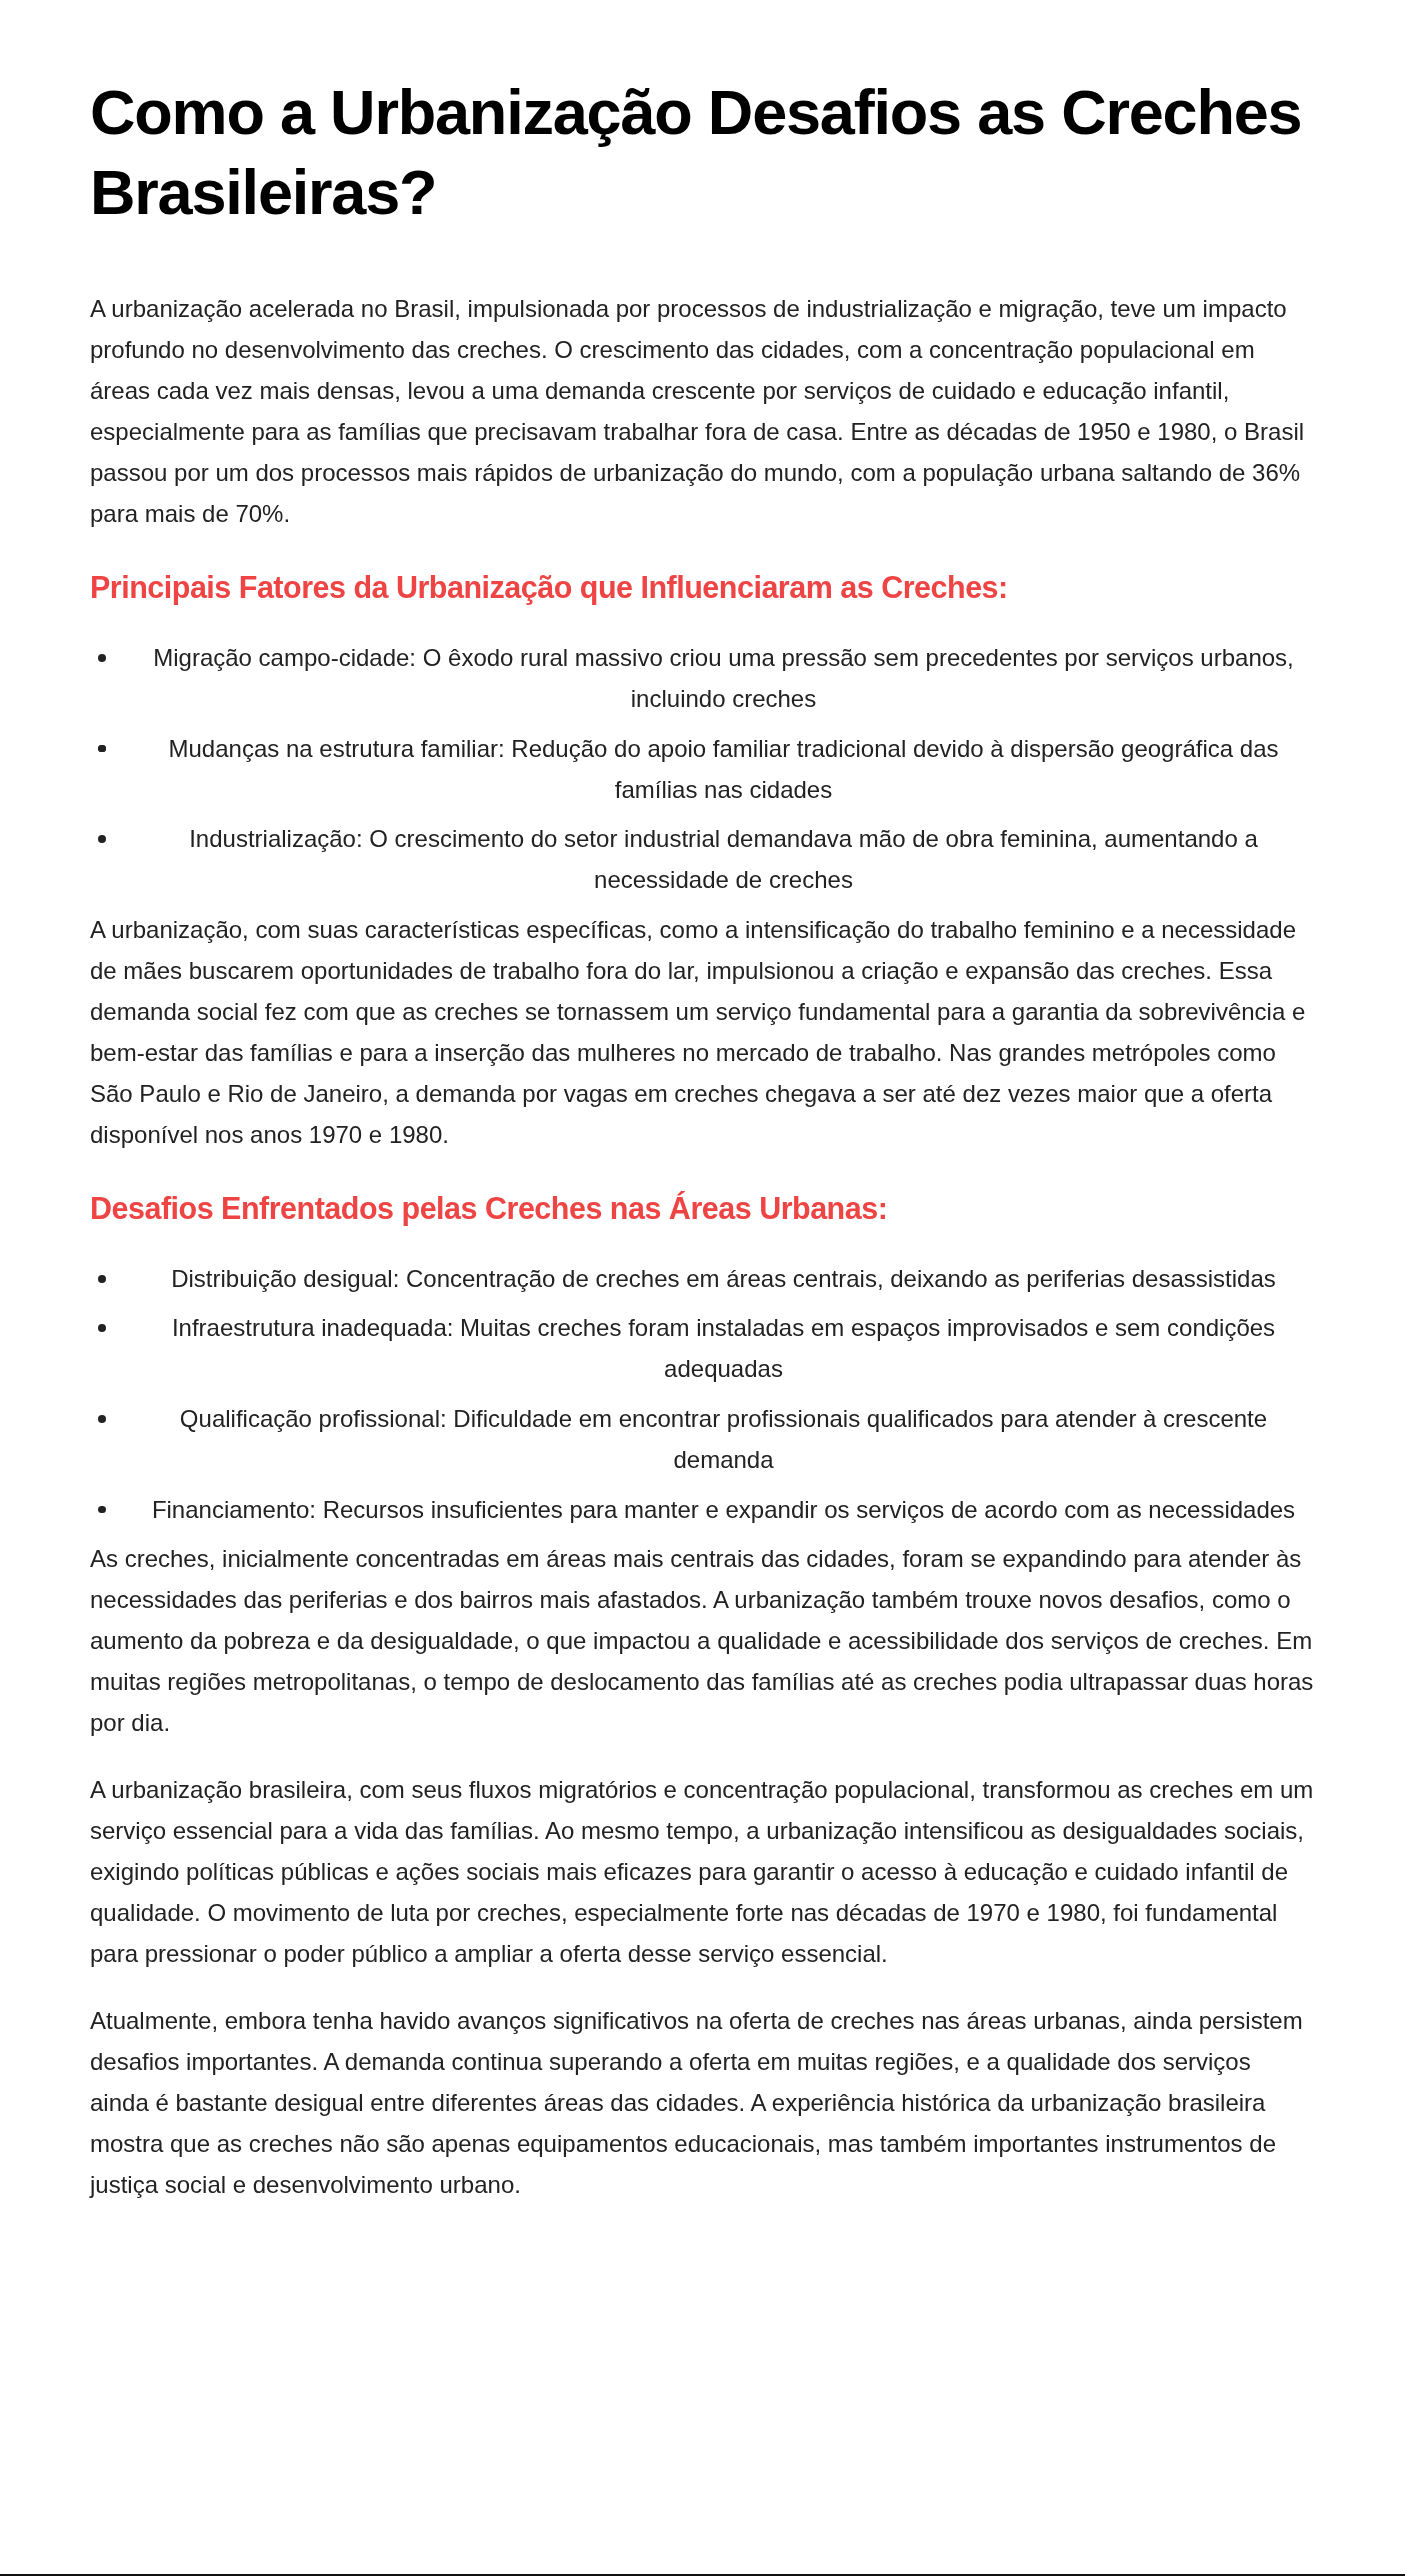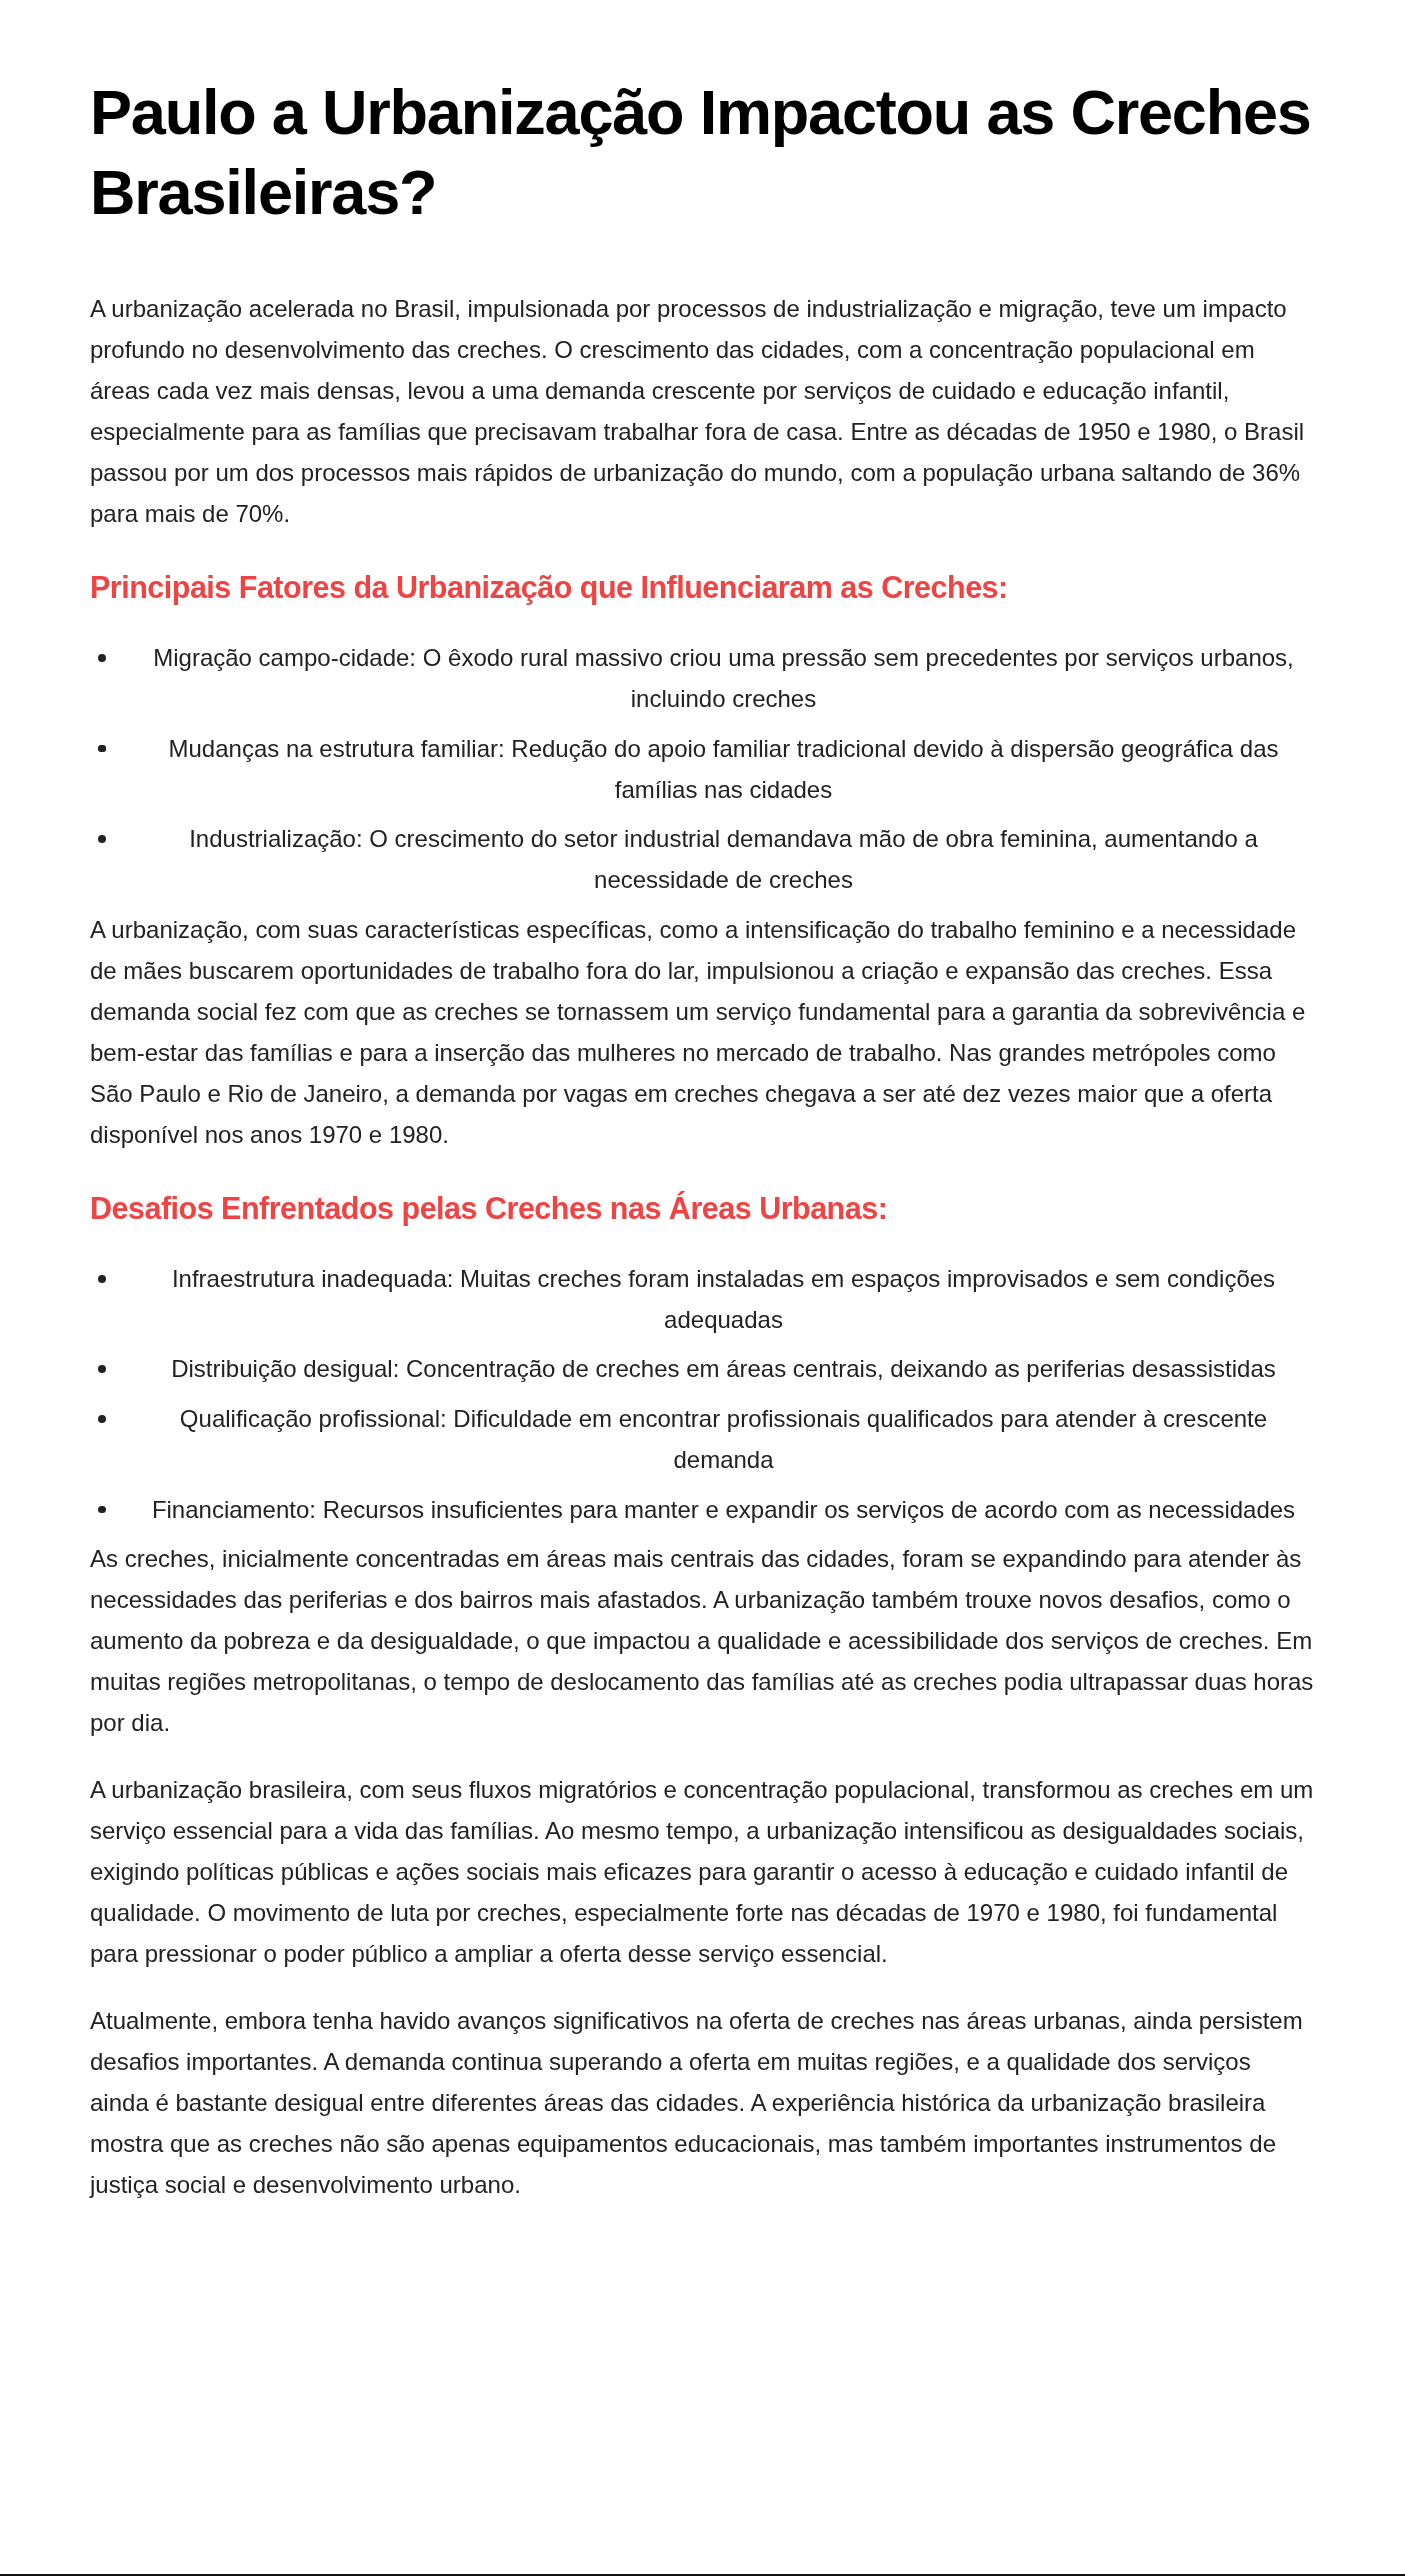--- a/index.html
+++ b/index.html
@@ -77,21 +77,21 @@
       bottom: 0;
       width: 1406px;
       height: 1.6px;
       background: #111111;
     }
   </style>
 </head>
 <body>
 
 <main class="article">
-  <h1 class="title">Paulo a Urbanização Impactou as Creches Brasileiras?</h1>
+  <h1 class="title">Como a Urbanização Desafios as Creches Brasileiras?</h1>
 
   <p class="para p1">A urbanização acelerada no Brasil, impulsionada por processos de industrialização e migração, teve um impacto profundo no desenvolvimento das creches. O crescimento das cidades, com a concentração populacional em áreas cada vez mais densas, levou a uma demanda crescente por serviços de cuidado e educação infantil, especialmente para as famílias que precisavam trabalhar fora de casa. Entre as décadas de 1950 e 1980, o Brasil passou por um dos processos mais rápidos de urbanização do mundo, com a população urbana saltando de 36% para mais de 70%.</p>
 
   <h2 class="section-heading h2-a">Principais Fatores da Urbanização que Influenciaram as Creches:</h2>
 
   <ul class="bullet-list">
     <li class="bullet-item">
       <span class="bullet-dot"></span>
       <span>Migração campo-cidade: O êxodo rural massivo criou uma pressão sem precedentes por serviços urbanos, incluindo creches</span>
     </li>
@@ -108,25 +108,25 @@
     </li>
   </ul>
 
   <p class="para after-list">A urbanização, com suas características específicas, como a intensificação do trabalho feminino e a necessidade de mães buscarem oportunidades de trabalho fora do lar, impulsionou a criação e expansão das creches. Essa demanda social fez com que as creches se tornassem um serviço fundamental para a garantia da sobrevivência e bem-estar das famílias e para a inserção das mulheres no mercado de trabalho. Nas grandes metrópoles como São Paulo e Rio de Janeiro, a demanda por vagas em creches chegava a ser até dez vezes maior que a oferta disponível nos anos 1970 e 1980.</p>
 
   <h2 class="section-heading h2-b">Desafios Enfrentados pelas Creches nas Áreas Urbanas:</h2>
 
   <ul class="bullet-list">
     <li class="bullet-item">
       <span class="bullet-dot"></span>
-      <span>Infraestrutura inadequada: Muitas creches foram instaladas em espaços improvisados e sem condições adequadas</span>
+      <span>Distribuição desigual: Concentração de creches em áreas centrais, deixando as periferias desassistidas</span>
     </li>
     <li class="bullet-item">
       <span class="bullet-dot"></span>
-      <span>Distribuição desigual: Concentração de creches em áreas centrais, deixando as periferias desassistidas</span>
+      <span>Infraestrutura inadequada: Muitas creches foram instaladas em espaços improvisados e sem condições adequadas</span>
     </li>
     <li class="bullet-item">
       <span class="bullet-dot"></span>
       <span>Qualificação profissional: Dificuldade em encontrar profissionais qualificados para atender à crescente demanda</span>
     </li>
     <li class="bullet-item">
       <span class="bullet-dot"></span>
       <span>Financiamento: Recursos insuficientes para manter e expandir os serviços de acordo com as necessidades</span>
     </li>
   </ul>

